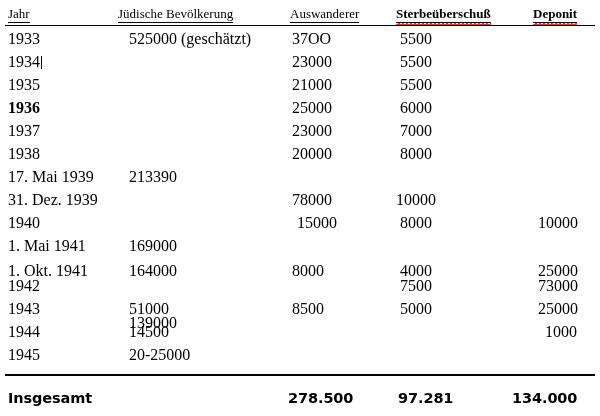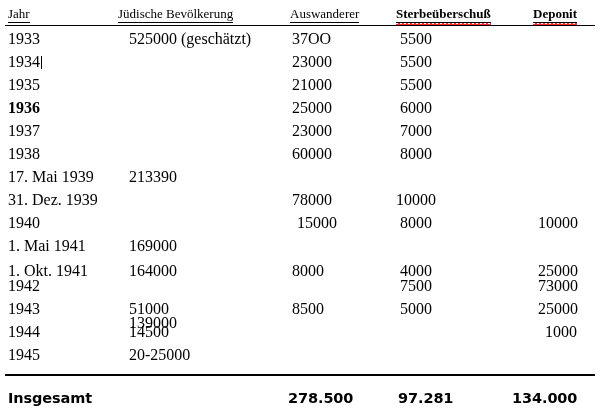--- a/index.html
+++ b/index.html
@@ -144,21 +144,21 @@
 
   <div class="cell" style="left:8px;  top:101px;font-weight:bold;">1936</div>
   <div class="cell" style="left:292px;top:101px;">25000</div>
   <div class="cell" style="left:400px;top:101px;">6000</div>
 
   <div class="cell" style="left:8px;  top:124px;">1937</div>
   <div class="cell" style="left:292px;top:124px;">23000</div>
   <div class="cell" style="left:400px;top:124px;">7000</div>
 
   <div class="cell" style="left:8px;  top:147px;">1938</div>
-  <div class="cell" style="left:292px;top:147px;">60000</div>
+  <div class="cell" style="left:292px;top:147px;">20000</div>
   <div class="cell" style="left:400px;top:147px;">8000</div>
 
   <div class="cell" style="left:8px;  top:170px;">17. Mai 1939</div>
   <div class="cell" style="left:129px;top:170px;">213390</div>
 
   <div class="cell" style="left:8px;  top:193px;">31. Dez. 1939</div>
   <div class="cell" style="left:292px;top:193px;">78000</div>
   <div class="cell" style="left:396px;top:193px;">10000</div>
 
   <div class="cell" style="left:8px;  top:216px;">1940</div>

